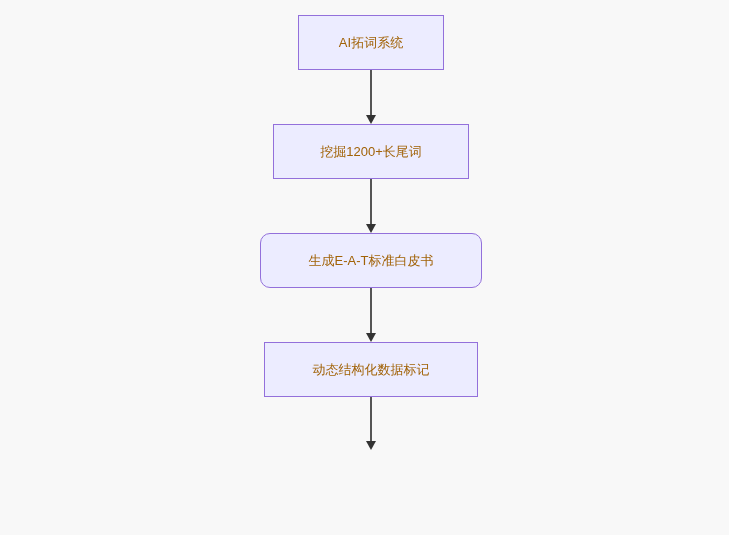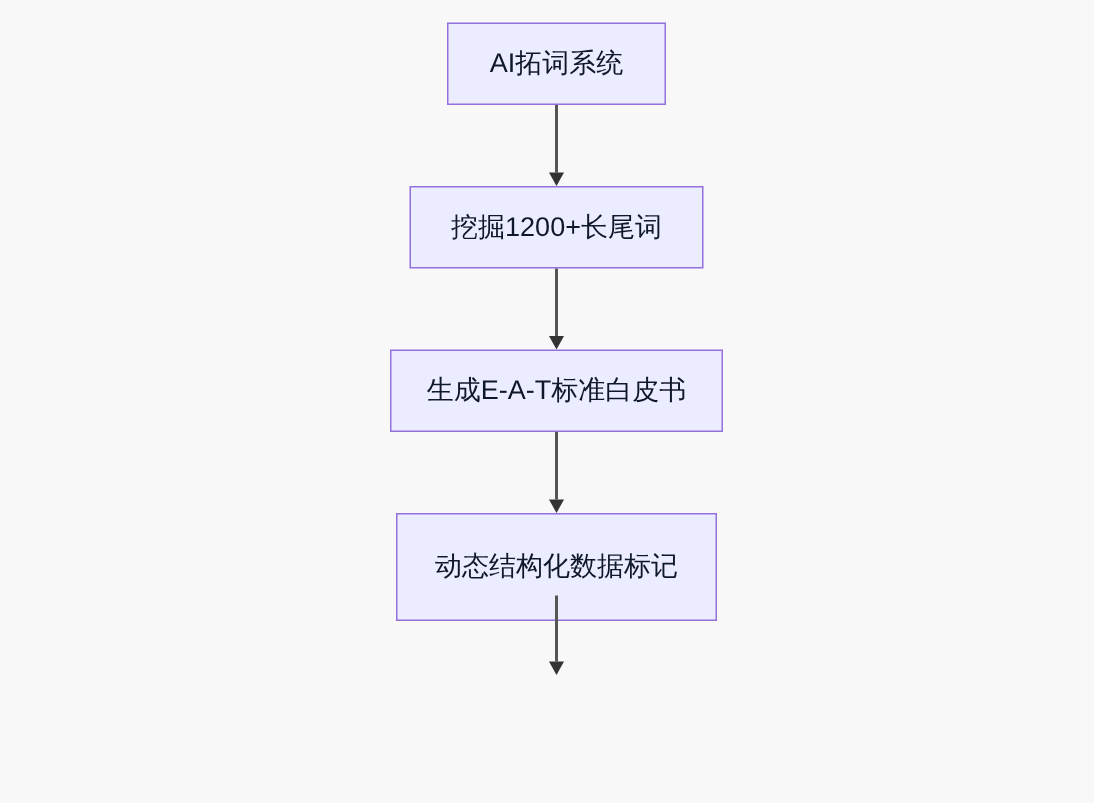--- a/index.html
+++ b/index.html
@@ -20,30 +20,30 @@
     background: #f8f8f8;
   }
   .node {
     position: absolute;
     box-sizing: border-box;
     background: #ECECFF;
     border: 1px solid #9370DB;
     display: flex;
     align-items: center;
     justify-content: center;
-    color: #0f172a;
-    font-size: 18px;
+    color: #a16207;
+    font-size: 13px;
     line-height: 1.2;
     white-space: nowrap;
   }
   
   #node-0 { left: 298px; top: 15px;  width: 146px; height: 55px; }
   #node-1 { left: 273px; top: 124px; width: 196px; height: 55px; }
-  #node-2 { left: 260px; top: 233px; width: 222px; height: 55px; }
-  #node-3 { left: 264px; top: 342px; width: 214px; height: 72px; }
+  #node-2 { left: 260px; top: 233px; width: 222px; height: 55px; border-radius: 10px; }
+  #node-3 { left: 264px; top: 342px; width: 214px; height: 55px; }
   #node-4 { left: 254px; top: 450px; width: 234px; height: 56px; }
 
   .edge {
     position: absolute;
     left: 365px;           
     width: 11px;
     display: flex;
     flex-direction: column;
     align-items: center;
   }

